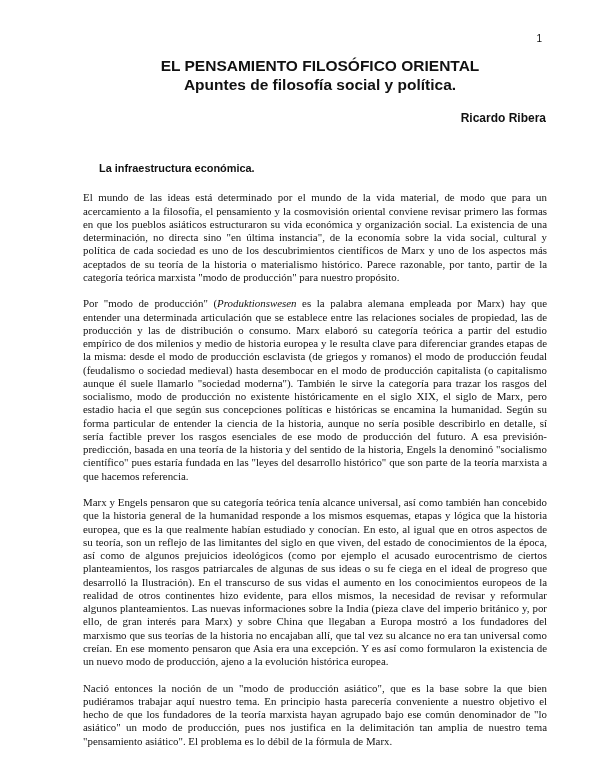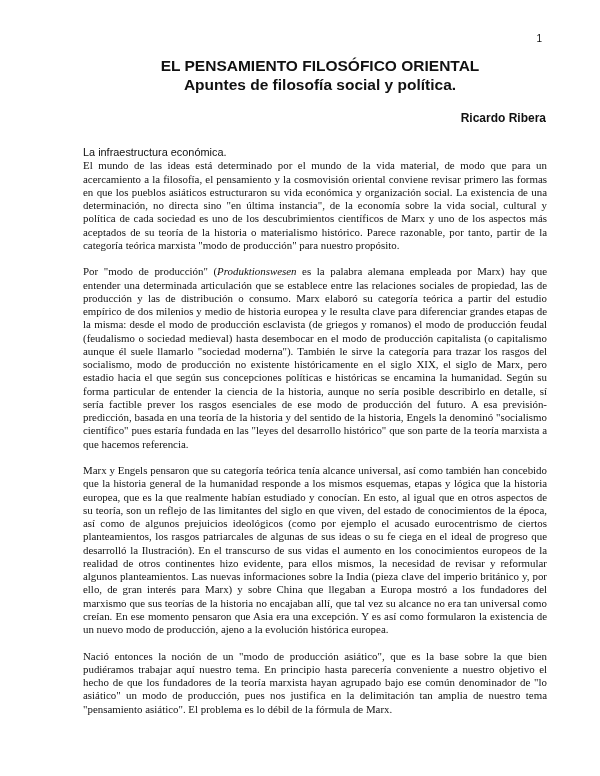--- a/index.html
+++ b/index.html
@@ -2,21 +2,21 @@
 <html><head>
   <meta charset="utf-8">
   <style>
     html, body { margin: 0; padding: 0; background: #ffffff; }
     body { width: 600px; height: 776px; position: relative; overflow: hidden; color: #111; font-family: "Liberation Sans", sans-serif; }
     .page-number { position: absolute; top: 33px; right: 58px; font-size: 10px; }
     .title { position: absolute; top: 56px; left: 0; width: 640px; text-align: center; font-weight: bold; font-size: 15.5px; line-height: 19px; }
     .subtitle { position: absolute; top: 75px; left: 0; width: 640px; text-align: center; font-weight: bold; font-size: 15.5px; line-height: 19px; }
     .author { position: absolute; top: 111px; right: 54px; font-weight: bold; font-size: 12px; }
     .body { position: absolute; top: 146px; left: 83px; width: 464px; font-size: 10.9px; line-height: 13.25px; }
-    .heading { font-weight: normal; margin: 0; }
+    .heading { font-weight: bold; margin: 16px; }
     .para { margin: 0 0 13.25px 0; text-align: justify; font-family: Liberation Serif, serif; }
     .para i { font-style: italic; }
   </style>
 </head>
 <body>
 
 <div>
   <div class="page-number">1</div>
   <div class="title">EL PENSAMIENTO FILOSÓFICO ORIENTAL</div>
   <div class="subtitle">Apuntes de filosofía social y política.</div>

